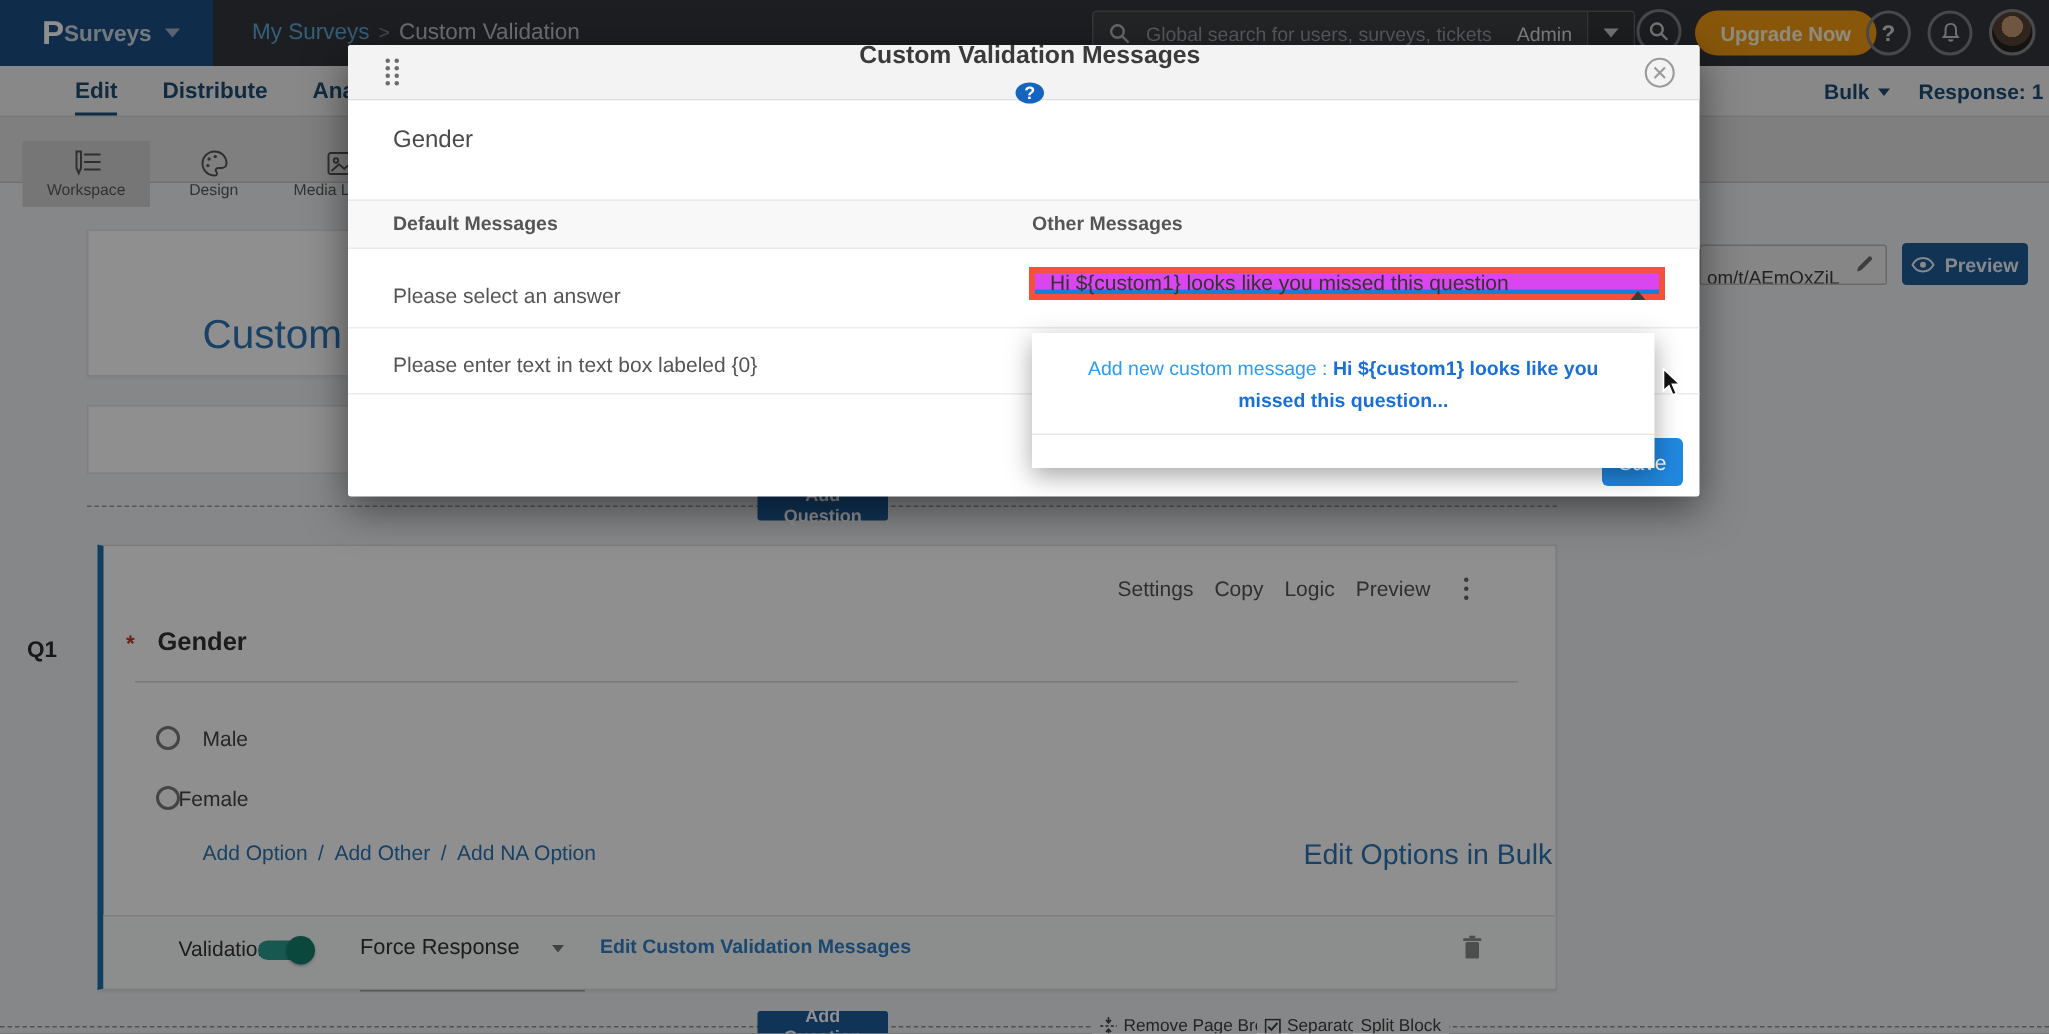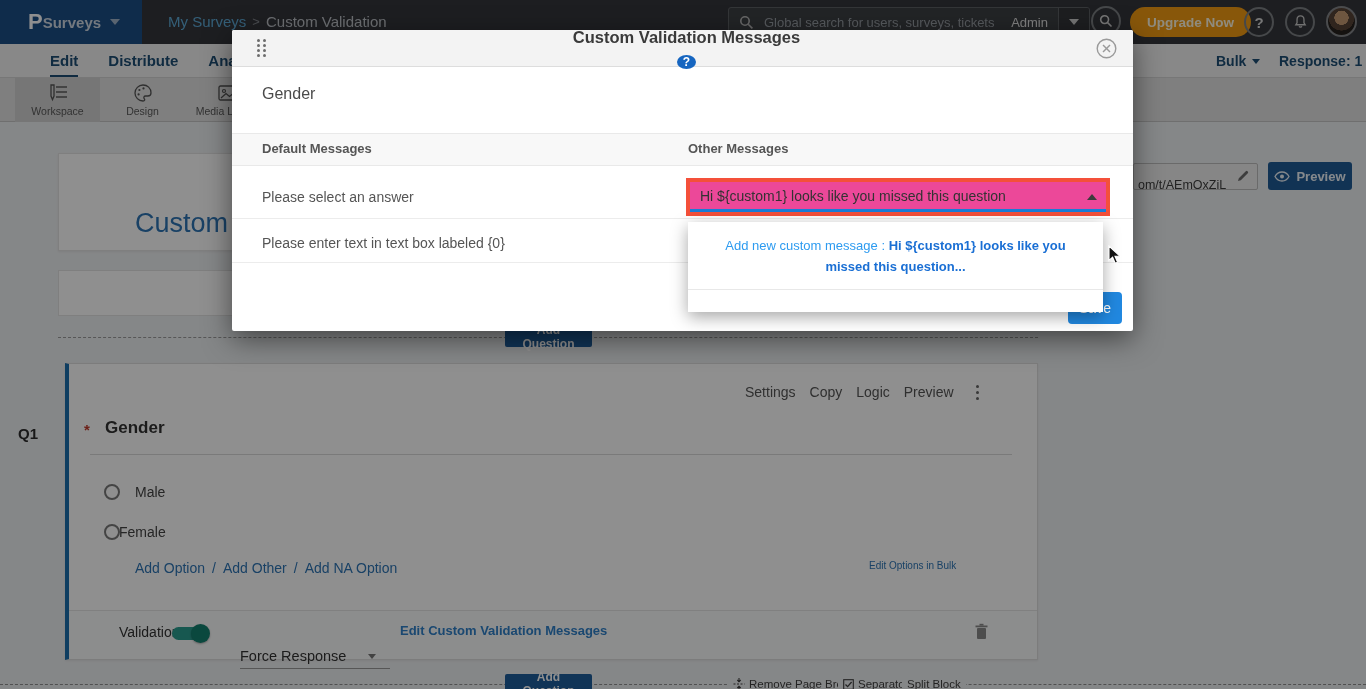--- a/index.html
+++ b/index.html
@@ -31,21 +31,21 @@
   .tabbar{position:absolute;left:0;top:44px;width:1366px;height:34px;background:#f2f2f2;border-bottom:1px solid #d5d5d5;box-sizing:border-box;z-index:9;}
   .tabs{position:absolute;left:14px;top:8px;display:flex;gap:30px;margin-left:36px;}
   .tab{font-size:15px;font-weight:600;color:#1d4e74;padding-bottom:6px;}
   .tab.active{border-bottom:2px solid #1d4e74;}
   .tools{position:absolute;left:1216px;top:9px;font-size:14px;font-weight:600;color:#1d4e74;display:flex;align-items:center;}
   .tools .caret{border-top-color:#1d4e74;border-left-width:4px;border-right-width:4px;border-top-width:5px;margin-left:6px;}
   .response{position:absolute;left:1279px;top:9px;font-size:14px;font-weight:600;color:#1d4e74;}
 
   
   .toolbar{position:absolute;left:0;top:78px;width:1366px;height:44px;background:#e2e2e2;border-bottom:1px solid #c6c6c6;box-sizing:border-box;z-index:8;}
-  .toolcells{position:absolute;left:15px;top:0;display:flex;height:44px;}
+  .toolcells{position:absolute;left:15px;top:16px;display:flex;height:44px;}
   .toolcell{width:85px;height:44px;display:flex;flex-direction:column;align-items:center;justify-content:center;gap:2px;color:#555;}
   .toolcell.selected{background:#d2d2d2;}
   .toolcell .tlabel{font-size:10.5px;color:#5a5a5a;white-space:nowrap;}
   .urlbox{position:absolute;left:1133px;top:85px;width:125px;height:27px;background:#efefef;border:1px solid #bdbdbd;border-radius:2px;box-sizing:border-box;font-size:12.5px;color:#3d3d3d;font-family:"Liberation Sans",sans-serif;padding:16px 22px 0 4px;}
   .url-pencil{position:absolute;left:1236px;top:91px;}
   .preview-btn{position:absolute;left:1268px;top:84px;width:84px;height:28px;background:#1f5c96;border:none;border-radius:3px;color:#eef4fa;font-size:13px;font-weight:bold;display:flex;align-items:center;justify-content:center;gap:6px;}
 
   
   .title-card{position:absolute;left:58px;top:153px;width:980px;height:98px;background:#fff;border:1px solid #e2e2e2;box-sizing:border-box;box-shadow:0 1px 2px rgba(0,0,0,.06);}
   .survey-title{position:absolute;left:135px;top:208px;font-size:27px;color:#2e75b5;}
@@ -61,26 +61,26 @@
   .q1-num{position:absolute;left:18px;top:425px;font-size:15px;font-weight:bold;color:#2b2b2b;}
   .q-actions{position:absolute;left:745px;top:384px;display:flex;gap:14px;font-size:14px;color:#555;align-items:center;}
   .kebab{display:inline-flex;flex-direction:column;gap:3px;margin-left:8px;}
   .kebab i{width:3px;height:3px;border-radius:50%;background:#666;}
   .req{position:absolute;left:84px;top:421px;color:#c0392b;font-size:15px;font-weight:bold;}
   .q-title{position:absolute;left:105px;top:418px;font-size:17px;font-weight:bold;color:#333;}
   .q-divider{position:absolute;left:90px;top:454px;width:922px;border-top:1px solid #dadada;}
   .radio{position:absolute;width:16px;height:16px;border:2px solid #7a7a7a;border-radius:50%;box-sizing:border-box;background:#fff;}
   .opt-label{position:absolute;font-size:14px;color:#444;}
   .opt-links{position:absolute;left:135px;top:560px;font-size:14px;color:#2e75b5;display:flex;gap:7px;}
-  .bulk-link{position:absolute;left:869px;top:560px;font-size:10px;color:#2e75b5;}
+  .bulk-link{position:absolute;left:869px;top:560px;font-size:19px;color:#2e75b5;}
   .valid-strip{position:absolute;left:69px;top:610px;width:968px;height:49px;background:#fafbfb;border-top:1px solid #e4e4e4;box-sizing:border-box;}
   .valid-label{position:absolute;left:119px;top:624px;font-size:14px;color:#333;}
   .toggle{position:absolute;left:172px;top:627px;width:36px;height:13px;border-radius:7px;background:#2a9d8f;}
   .toggle .knob{position:absolute;right:-2px;top:-3px;width:19px;height:19px;border-radius:50%;background:#13806f;box-shadow:0 1px 2px rgba(0,0,0,.3);}
-  .force-resp{position:absolute;left:240px;top:624px;font-size:14.5px;color:#333;border-bottom:1px solid #9a9a9a;padding:0 14px 4px 0;display:flex;align-items:center;margin-top:24px;}
+  .force-resp{position:absolute;left:240px;top:624px;font-size:14.5px;color:#333;border-bottom:1px solid #9a9a9a;padding:0 14px 20px 0;display:flex;align-items:center;}
   .force-resp .caret{border-top-color:#777;border-left-width:4px;border-right-width:4px;border-top-width:5px;margin-left:22px;}
   .edit-msgs{position:absolute;left:400px;top:623px;font-size:13px;font-weight:bold;color:#2f80c9;}
   .trash{position:absolute;left:974px;top:623px;}
 
   .dash-bottom{position:absolute;left:0;top:684px;width:1366px;border-top:1px dashed #8f8f8f;}
   .foot-item{position:absolute;top:676px;height:16px;background:#eef0f2;display:flex;align-items:center;gap:4px;font-size:11.5px;color:#3f3f3f;padding:0 5px;}
 
   
   .overlay{position:absolute;inset:0;background:rgba(0,0,0,0.44);z-index:40;}
 
@@ -93,21 +93,21 @@
   .modal-title{font-size:16.5px;font-weight:bold;color:#3a3a3a;}
   .q-help{width:19px;height:19px;border-radius:50%;background:#1565c0;color:#fff;font-size:12px;font-weight:bold;display:flex;align-items:center;justify-content:center;}
   .modal-close{position:absolute;right:16px;top:8px;}
   .modal-gender{position:absolute;left:30px;top:55px;font-size:16px;font-weight:500;color:#4a4a4a;}
   .thead{position:absolute;left:0;top:103px;width:100%;height:33px;background:#f8f8f8;border-top:1px solid #e9e9e9;border-bottom:1px solid #e9e9e9;box-sizing:border-box;}
   .th{position:absolute;top:111px;font-size:13px;font-weight:bold;color:#555;}
   .th-default{left:30px;} .th-custom{left:456px;}
   .trow1{position:absolute;left:0;top:136px;width:100%;height:53px;border-bottom:1px solid #ececec;box-sizing:border-box;}
   .trow2{position:absolute;left:0;top:189px;width:100%;height:44px;border-bottom:1px solid #ececec;box-sizing:border-box;}
   .td-default{position:absolute;left:30px;font-size:14px;color:#555;}
-  .sel-wrap{position:absolute;left:454px;top:148px;width:424px;height:38px;border:4px solid #f4503a;box-sizing:border-box;background:#ec4899;text-align:center;}
+  .sel-wrap{position:absolute;left:454px;top:148px;width:424px;height:22px;border:4px solid #f4503a;box-sizing:border-box;background:#d946ef;text-align:center;}
   .sel-inner{position:absolute;inset:0;border-bottom:3px solid #1a7dd7;display:flex;align-items:center;padding:0 26px 0 10px;font-size:14px;color:#333;box-sizing:border-box;}
   .sel-tri{position:absolute;right:9px;top:12px;width:0;height:0;border-left:5px solid transparent;border-right:5px solid transparent;border-bottom:6px solid #3c3c3c;}
   .save-btn{position:absolute;left:836px;top:262px;width:54px;height:32px;background:#2188e0;border:none;border-radius:4px;color:#fff;font-size:14px;display:flex;align-items:center;justify-content:center;}
 
   
   .dd-panel{position:absolute;left:688px;top:222px;width:415px;height:90px;background:#fff;box-shadow:0 5px 16px rgba(0,0,0,.35);z-index:70;box-sizing:border-box;}
   .dd-text{height:67px;display:flex;align-items:center;justify-content:center;text-align:center;padding:0 26px;font-size:13px;line-height:21px;}
   .dd-prefix{color:#2d9bf0;}
   .dd-msg{color:#1a6fd4;font-weight:bold;}
   .dd-foot{height:22px;border-top:1px solid #e8e8e8;}

